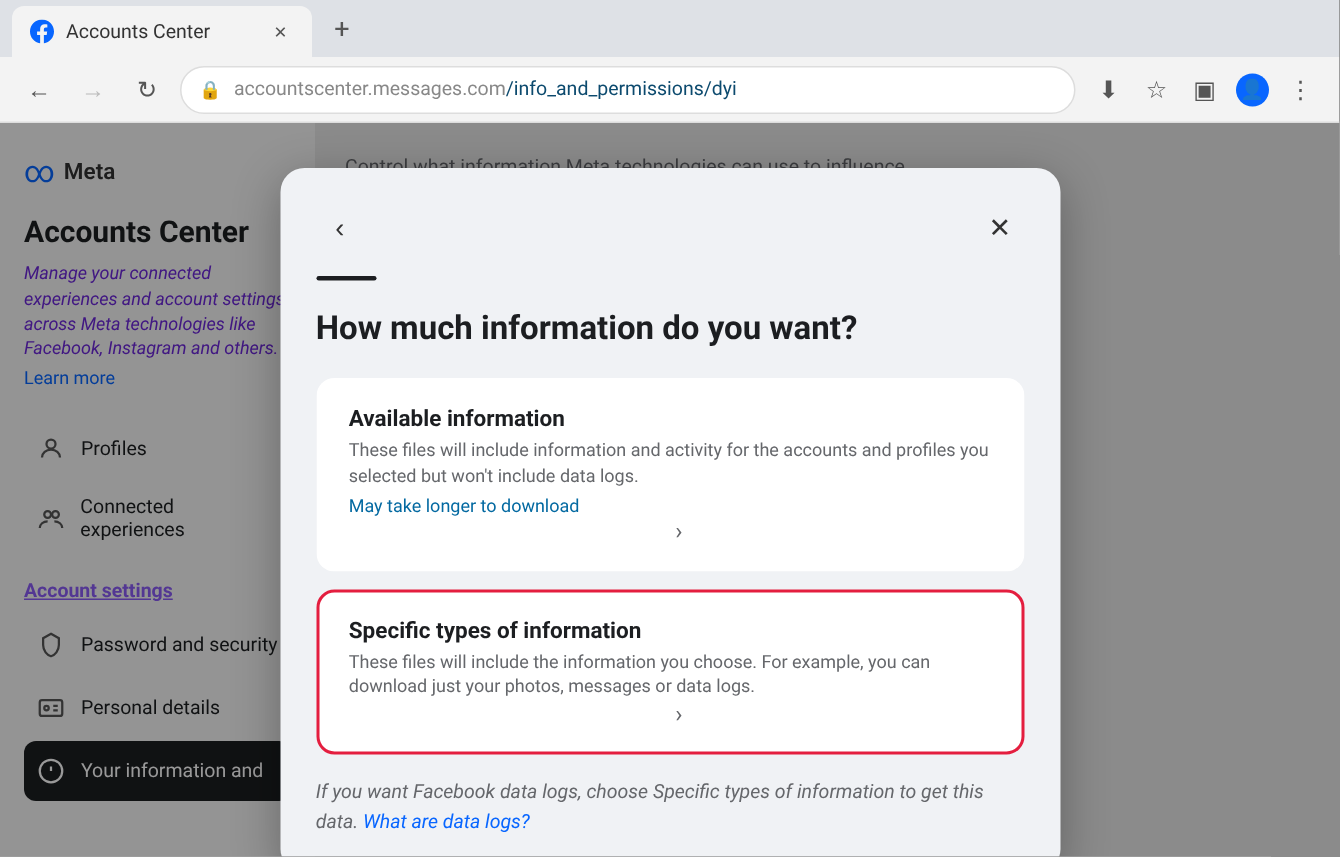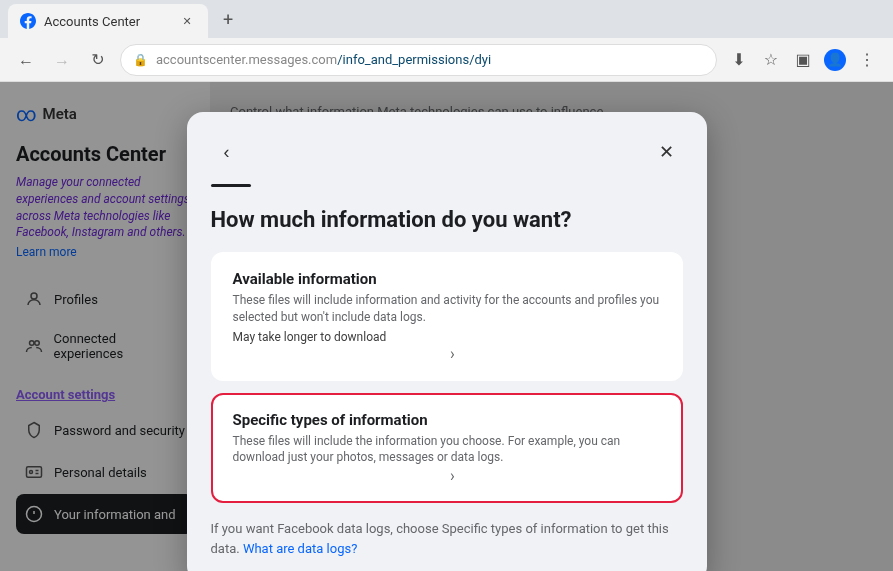--- a/index.html
+++ b/index.html
@@ -324,35 +324,36 @@
       color: #1c1e21;
       margin-bottom: 4px;
     }
     .option-card-desc {
       font-size: 12px;
       color: #65676b;
       line-height: 1.4;
     }
     .option-card-subtitle {
       font-size: 12px;
-      color: #404040;
+      color: #0369a1;
       margin-top: 4px;
     }
     .option-card-chevron {
       font-size: 16px;
       color: #65676b;
       margin-left: 12px;
     }
 
     
     .modal-footer {
       font-size: 13px;
       color: #65676b;
       line-height: 1.5;
       margin-top: 16px;
+      font-style: italic;
     }
     .modal-footer-link {
       color: #0866ff;
       cursor: pointer;
     }
 
     
     .fb-favicon {
       width: 16px;
       height: 16px;

